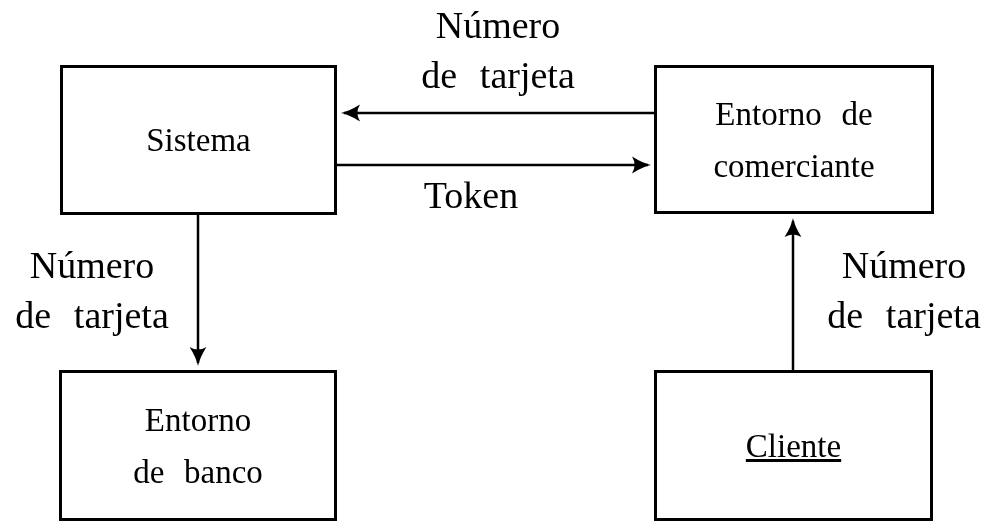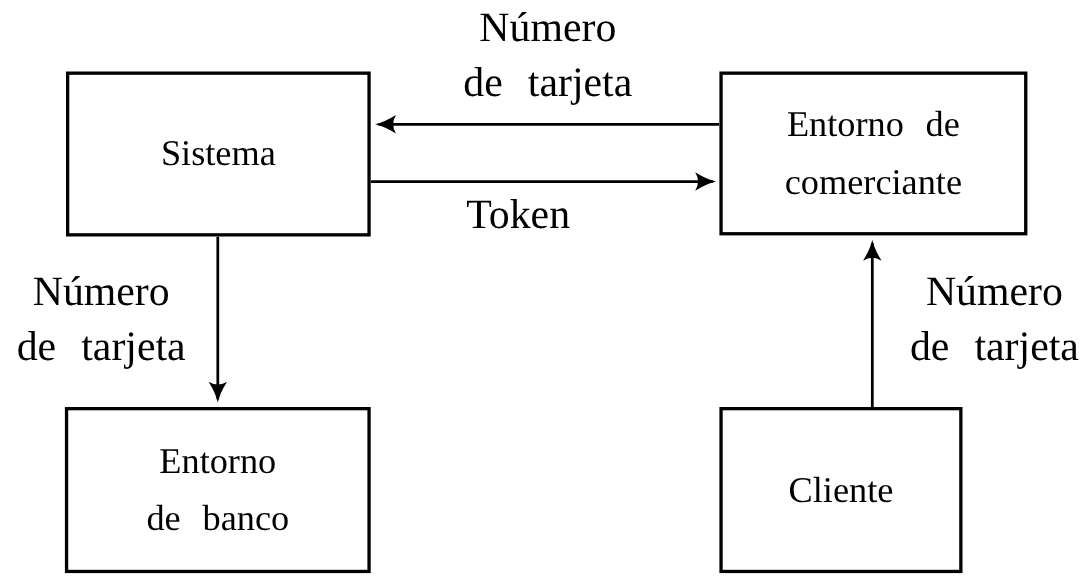--- a/index.html
+++ b/index.html
@@ -34,21 +34,21 @@
     justify-content: center;
     text-align: center;
     font-size: 33px;
     line-height: 52px;
     word-spacing: 0.35em;
     white-space: nowrap;
   }
   .node-tokenizer { left: 60px;  top: 65px;  width: 277px; height: 150px; }
   .node-merchant  { left: 654px; top: 65px;  width: 280px; height: 149px; }
   .node-bank      { left: 59px;  top: 370px; width: 278px; height: 151px; }
-  .node-client    { left: 654px; top: 370px; width: 221px; height: 151px; }
+  .node-client    { left: 654px; top: 370px; width: 279px; height: 151px; text-decoration: underline; }
 
   .edge-label {
     position: absolute;
     transform: translateX(-50%);
     text-align: center;
     font-size: 38px;
     line-height: 50px;
     word-spacing: 0.35em;
     white-space: nowrap;
   }

